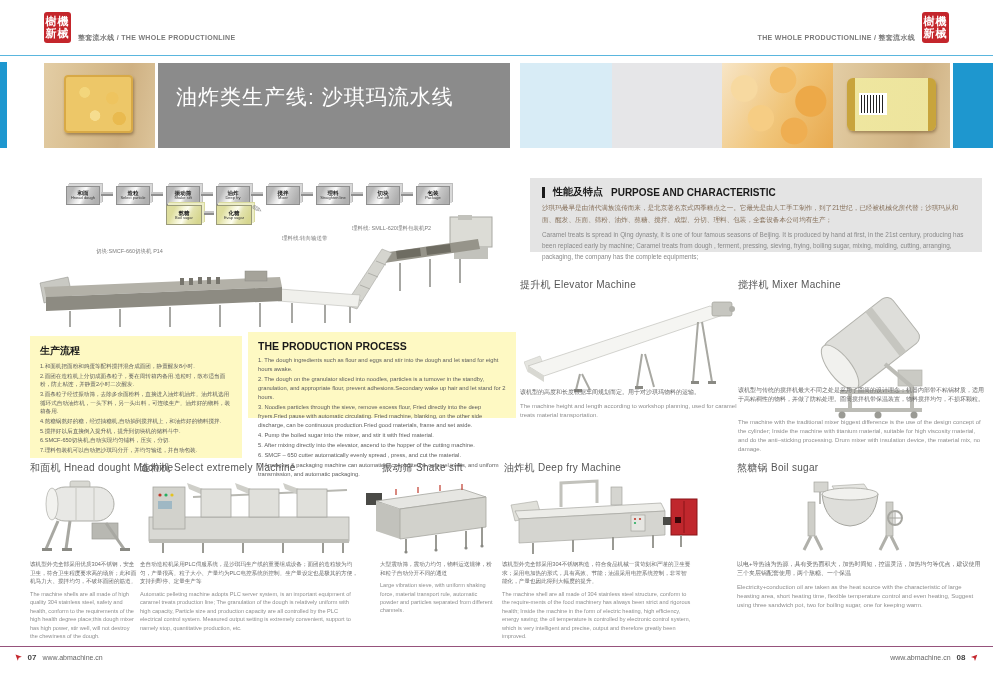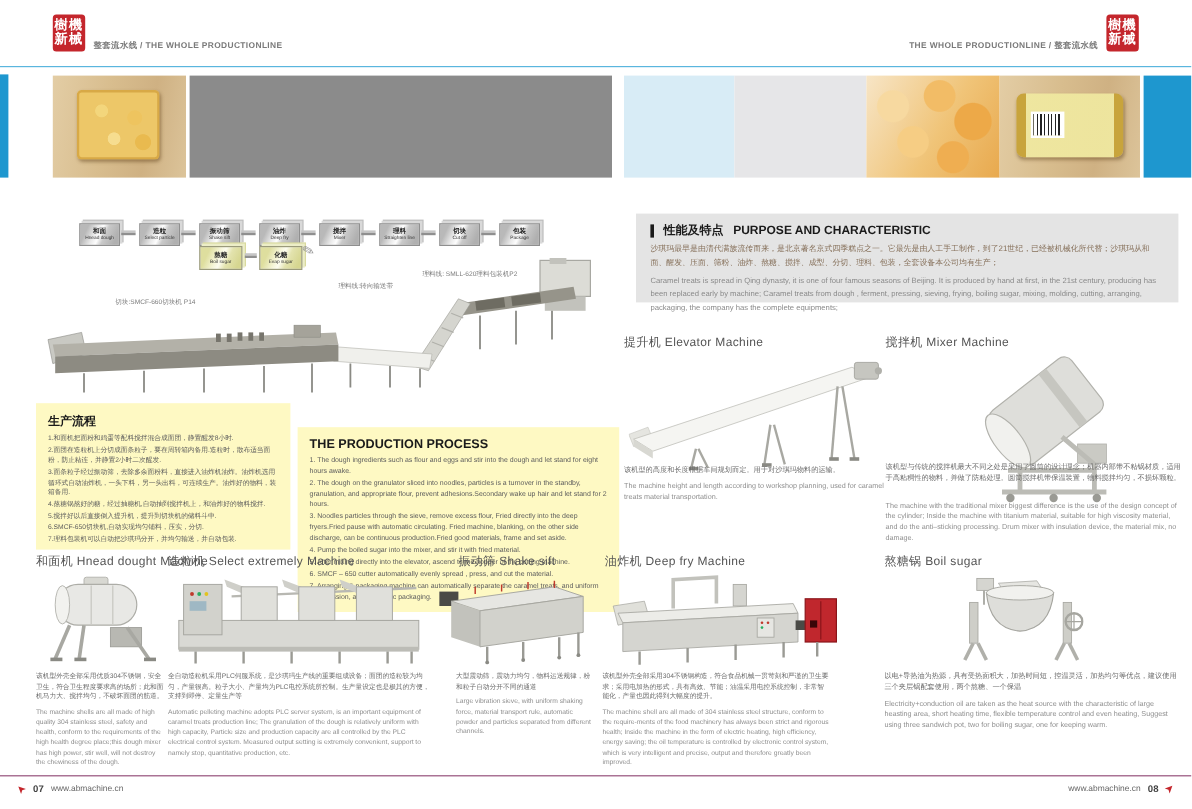--- a/index.html
+++ b/index.html
@@ -93,20 +93,21 @@
 
   <div class="abs topline" style="left:0;top:55px;width:993px;"></div>
 
   <div class="abs blue-block" style="left:0;top:62px;width:7px;height:86px;"></div>
 
   <div class="abs photo-wood" style="left:44px;top:63px;width:111px;height:85px;">
     <div class="treat"></div>
   </div>
 
   <div class="abs banner-gray" style="left:158px;top:63px;width:352px;height:85px;">
+    <div class="banner-title-zh" style="margin:20px 0 0 18px;">油炸类生产线: 沙琪玛流水线</div>
   </div>
 
   <div class="abs" style="left:520px;top:63px;width:92px;height:85px;background:#d8ecf6;"></div>
   <div class="abs" style="left:612px;top:63px;width:110px;height:85px;background:#e6e6e8;"></div>
   <div class="abs photo-closeup" style="left:722px;top:63px;width:111px;height:85px;"></div>
   <div class="abs photo-wood" style="left:833px;top:63px;width:117px;height:85px;">
     <div class="package">
       <div class="barcode"></div>
     </div>
   </div>
@@ -212,21 +213,21 @@
       <div>1.和面机把面粉和鸡蛋等配料搅拌混合成面团，静置醒发8小时.</div>
       <div>2.面团在造粒机上分切成面条粒子，要在周转箱内备用.造粒时，散布适当面粉，防止粘连，并静置2小时二次醒发.</div>
       <div>3.面条粒子经过振动筛，去除多余面粉料，直接进入油炸机油炸。油炸机选用循环式自动油炸机，一头下料，另一头出料，可连续生产。油炸好的物料，装箱备用.</div>
       <div>4.熬糖锅熬好的糖，经过抽糖机,自动抽到搅拌机上，和油炸好的物料搅拌.</div>
       <div>5.搅拌好以后直接倒入提升机，提升到切块机的储料斗中.</div>
       <div>6.SMCF-650切块机,自动实现均匀铺料，压实，分切.</div>
       <div>7.理料包装机可以自动把沙琪玛分开，并均匀输送，并自动包装.</div>
     </div>
   </div>
 
-  <div class="abs graybox" style="left:248px;top:356px;width:268px;height:154px;padding:8px 10px;box-sizing:border-box;">
+  <div class="abs graybox" style="left:248px;top:332px;width:268px;height:86px;padding:8px 10px;box-sizing:border-box;">
     <div class="ptitle-zh" style="font-size:10.5px;">THE PRODUCTION PROCESS</div>
     <div class="plist" style="margin-top:4px;font-size:5.8px;">
       <div>1. The dough ingredients such as flour and eggs and stir into the dough and let stand for eight hours awake.</div>
       <div>2. The dough on the granulator sliced into noodles, particles is a turnover in the standby, granulation, and appropriate flour, prevent adhesions.Secondary wake up hair and let stand for 2 hours.</div>
       <div>3. Noodles particles through the sieve, remove excess flour, Fried directly into the deep fryers.Fried pause with automatic circulating. Fried machine, blanking, on the other side discharge, can be continuous production.Fried good materials, frame and set aside.</div>
       <div>4. Pump the boiled sugar into the mixer, and stir it with fried material.</div>
       <div>5. After mixing directly into the elevator, ascend to the hopper of the cutting machine.</div>
       <div>6. SMCF – 650 cutter automatically evenly spread , press, and cut the material.</div>
       <div>7. Arranging &amp; packaging machine can automatically separate the caramel treats, and uniform transmission, and automatic packaging.</div>
     </div>

